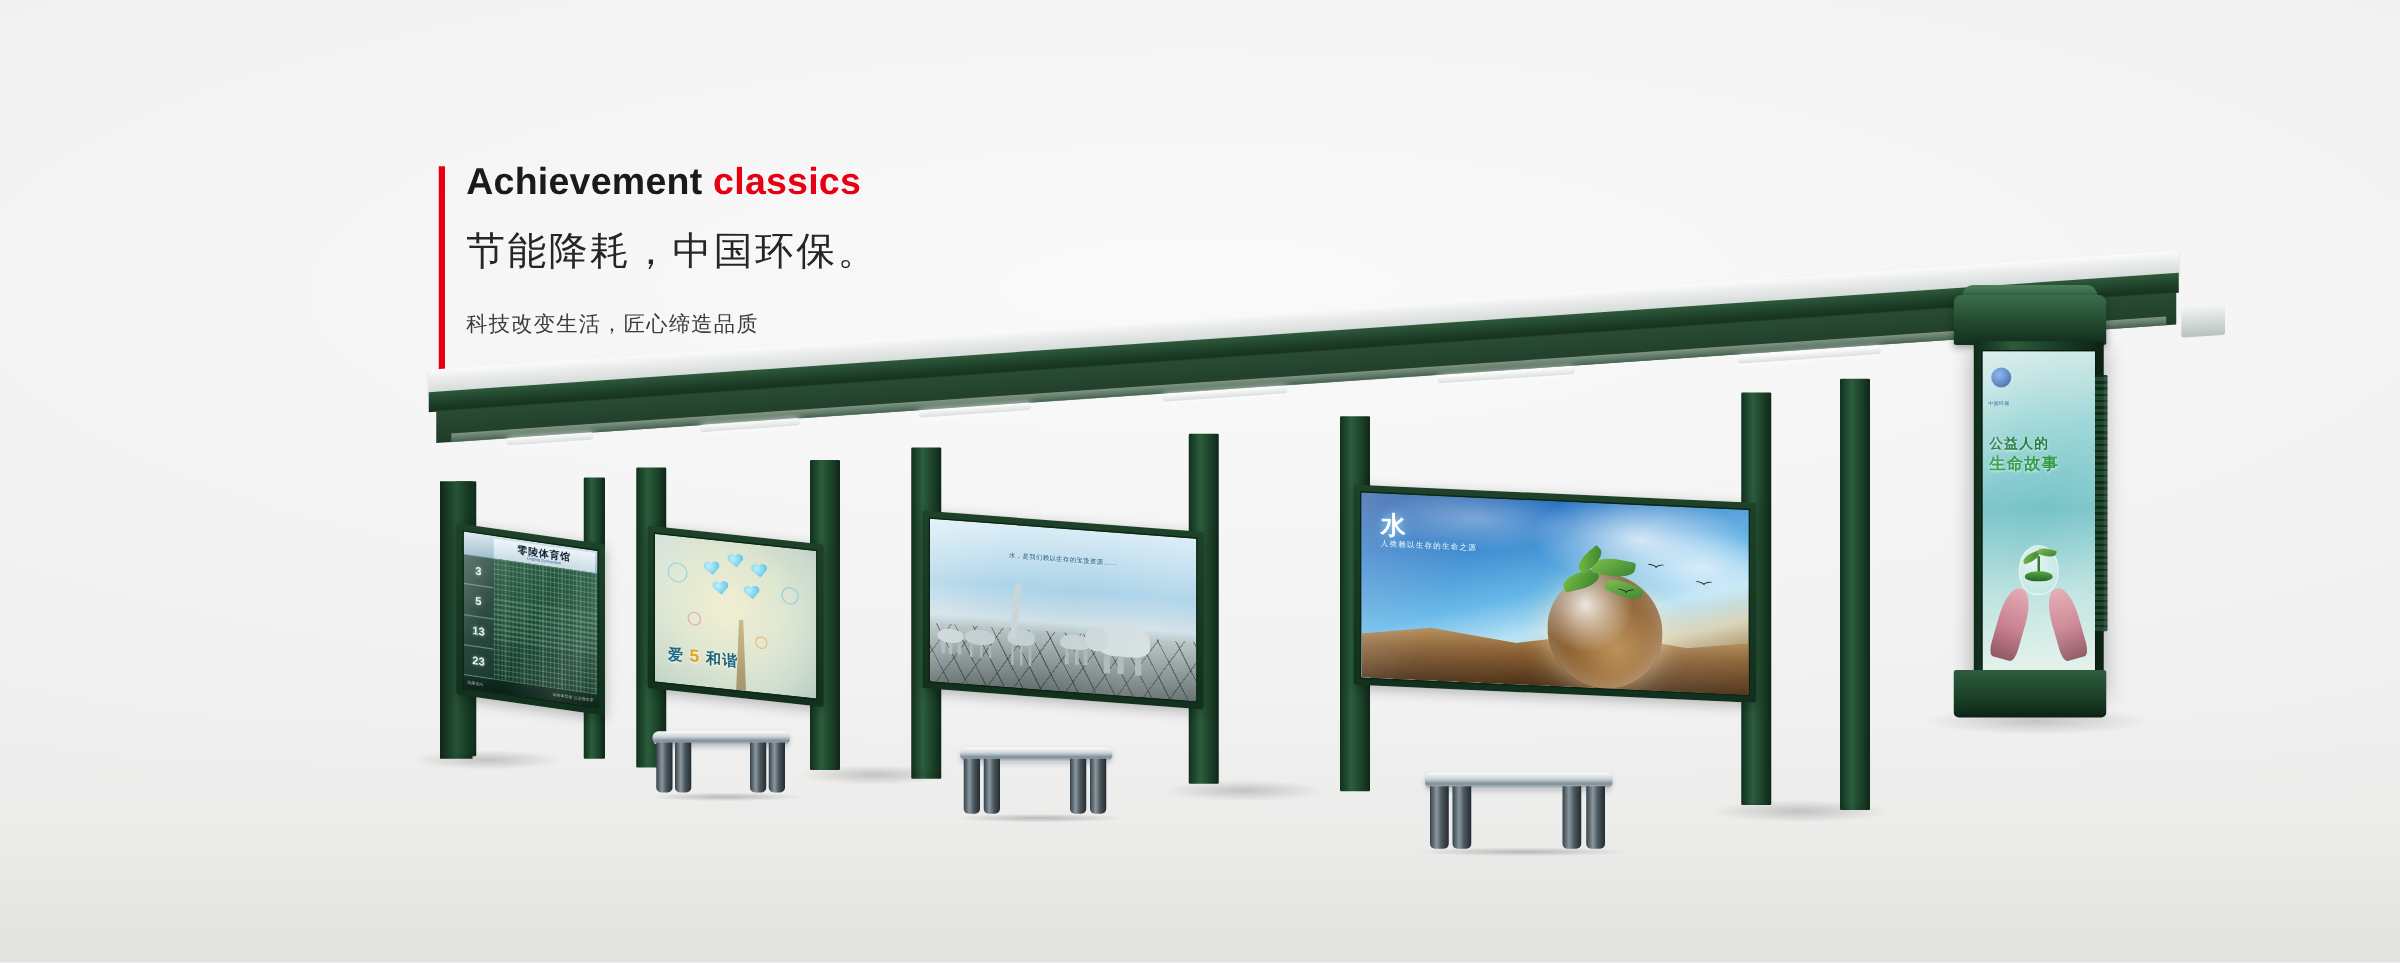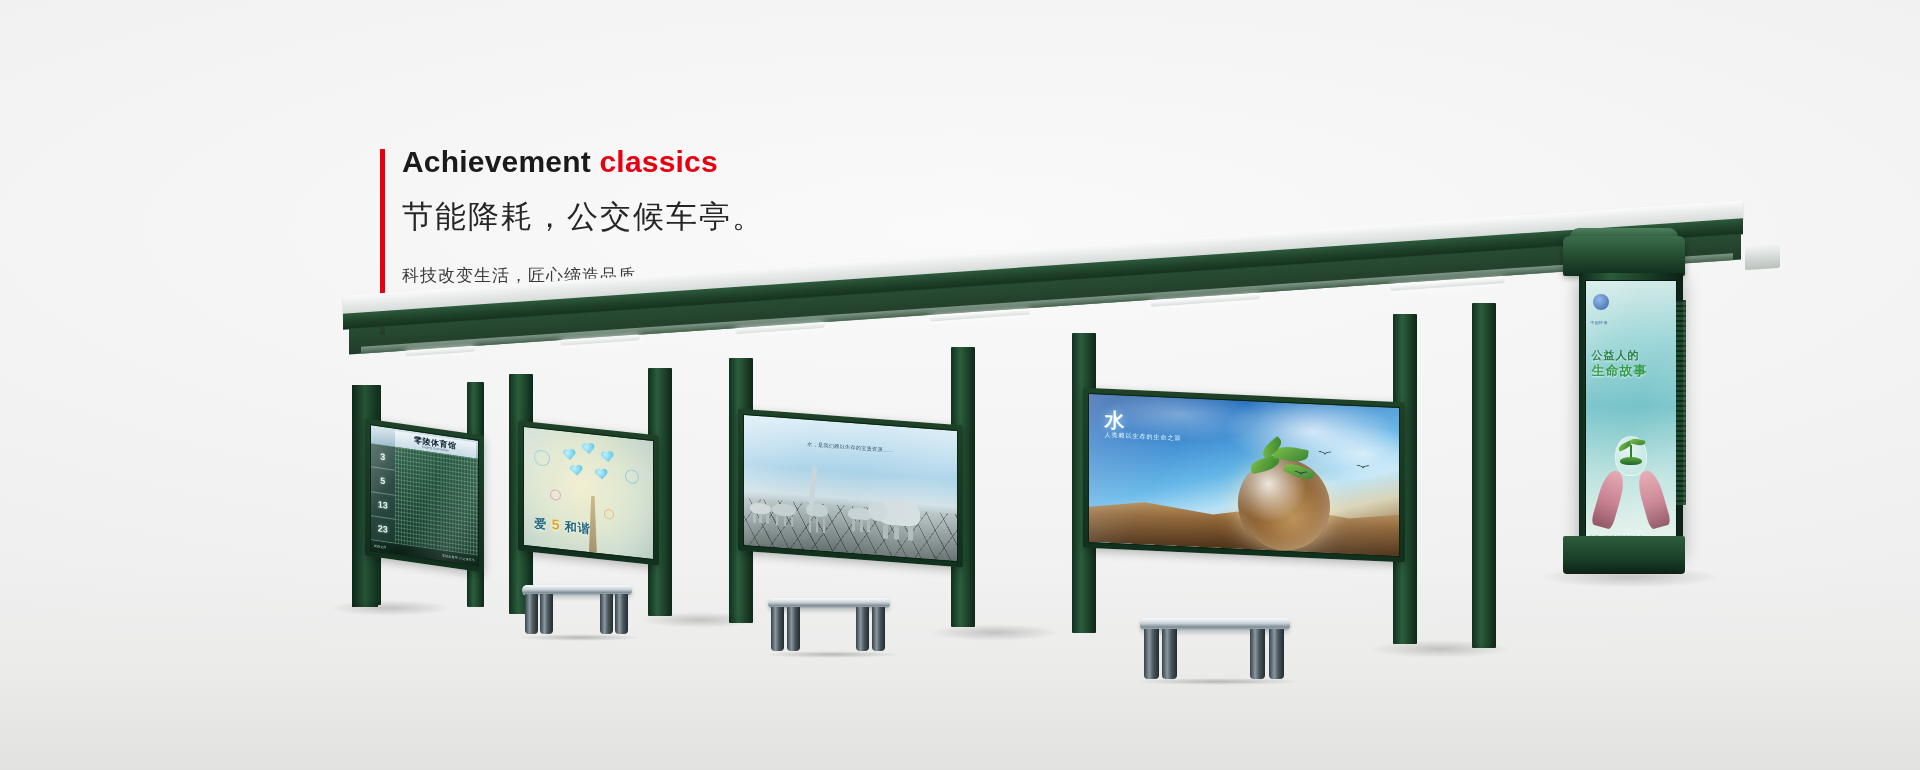--- a/index.html
+++ b/index.html
@@ -10,21 +10,21 @@
     background:#f2f2f2;
   }
   #stage{
     position:relative;width:1920px;height:770px;
     background:
       radial-gradient(120% 80% at 50% 30%, #fafafa 0%, #f3f3f3 45%, #eaeaea 100%);
     overflow:hidden;
   }
   
   .headline{
-    position:absolute;left:373px;top:144px;width:640px;margin-left:29px;
+    position:absolute;left:373px;top:128px;width:640px;
   }
   .hl-bar{
     position:absolute;left:-22px;top:5px;width:5px;height:186px;
     background:#e60012;
   }
   .hl-line1{
     font-size:30px;font-weight:bold;color:#1a1a1a;letter-spacing:.2px;
     line-height:1.2;white-space:nowrap;
   }
   .hl-line1 .accent{color:#e60012;}
@@ -344,21 +344,21 @@
 
 <div id="stage">
 
   <div class="floor"></div>
 
   <div class="headline">
     <div class="hl-bar"></div>
     <div class="hl-line1">
       <span>Achievement </span><span class="accent">classics</span>
     </div>
-    <div class="hl-line3">节能降耗，公交候车亭。</div>
+    <div class="hl-line3">节能降耗，中国环保。</div>
     <div class="hl-line4">科技改变生活，匠心缔造品质</div>
   </div>
 
   <div id="shelter">
 
     <div class="roof">
       <div class="roof-slab"></div>
       <div class="roof-front"></div>
       <div class="roof-under"></div>
       <div class="roof-rail"></div>

